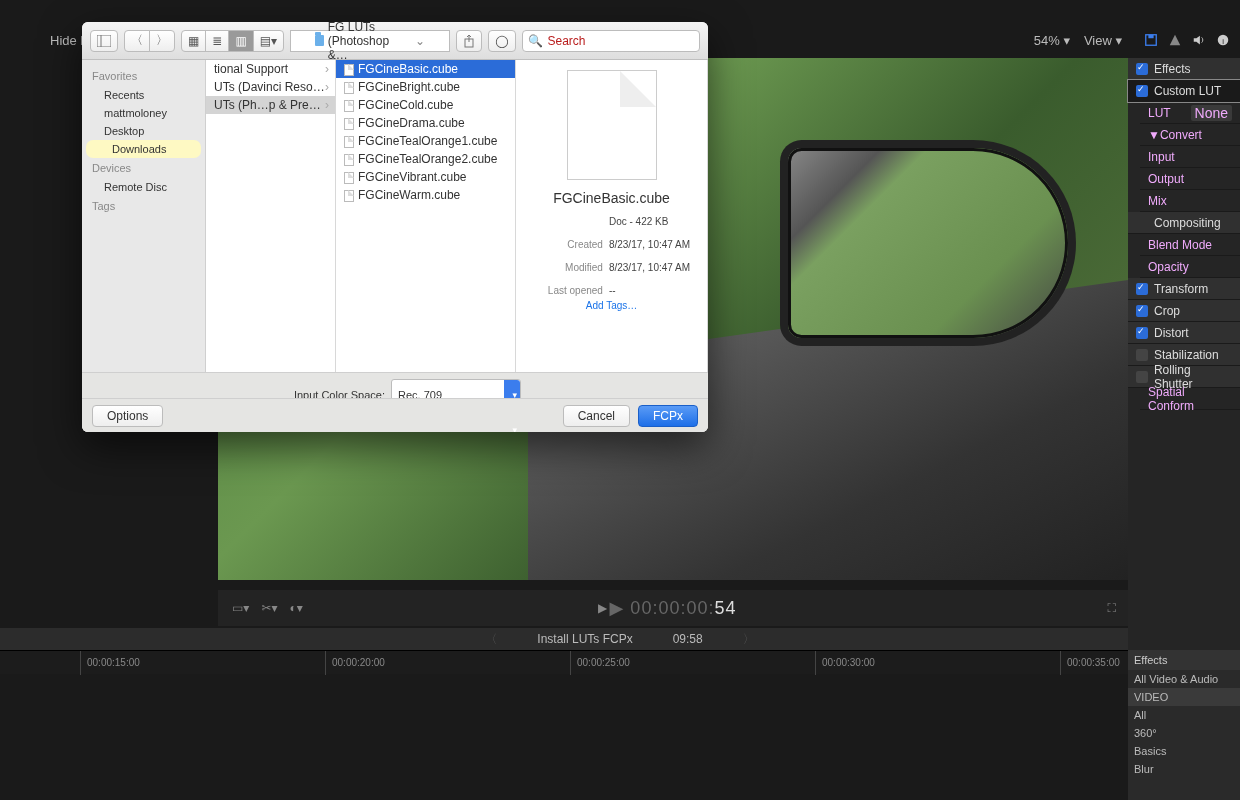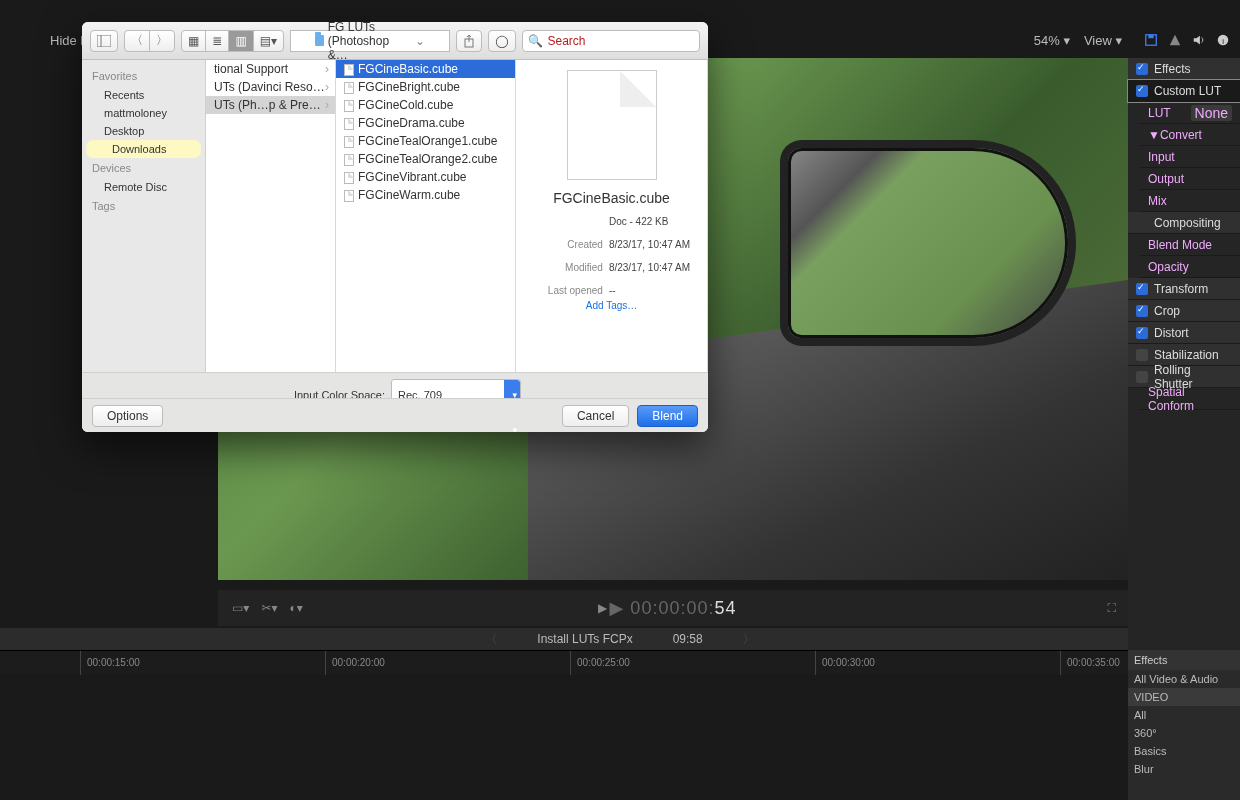--- a/index.html
+++ b/index.html
@@ -326,15 +326,15 @@
       <label>Output Color Space:</label>
       <div class="optsel">Rec. 709</div>
     </div>
   </div>
 
   <div class="sheet-footer">
     <div class="btn">Options</div>
     <div class="spacer"></div>
     <div class="btn">Cancel</div>
     <div style="width:8px"></div>
-    <div class="btn primary">Blend</div>
+    <div class="btn primary">FCPx</div>
   </div>
 </div>
 
 </body></html>

